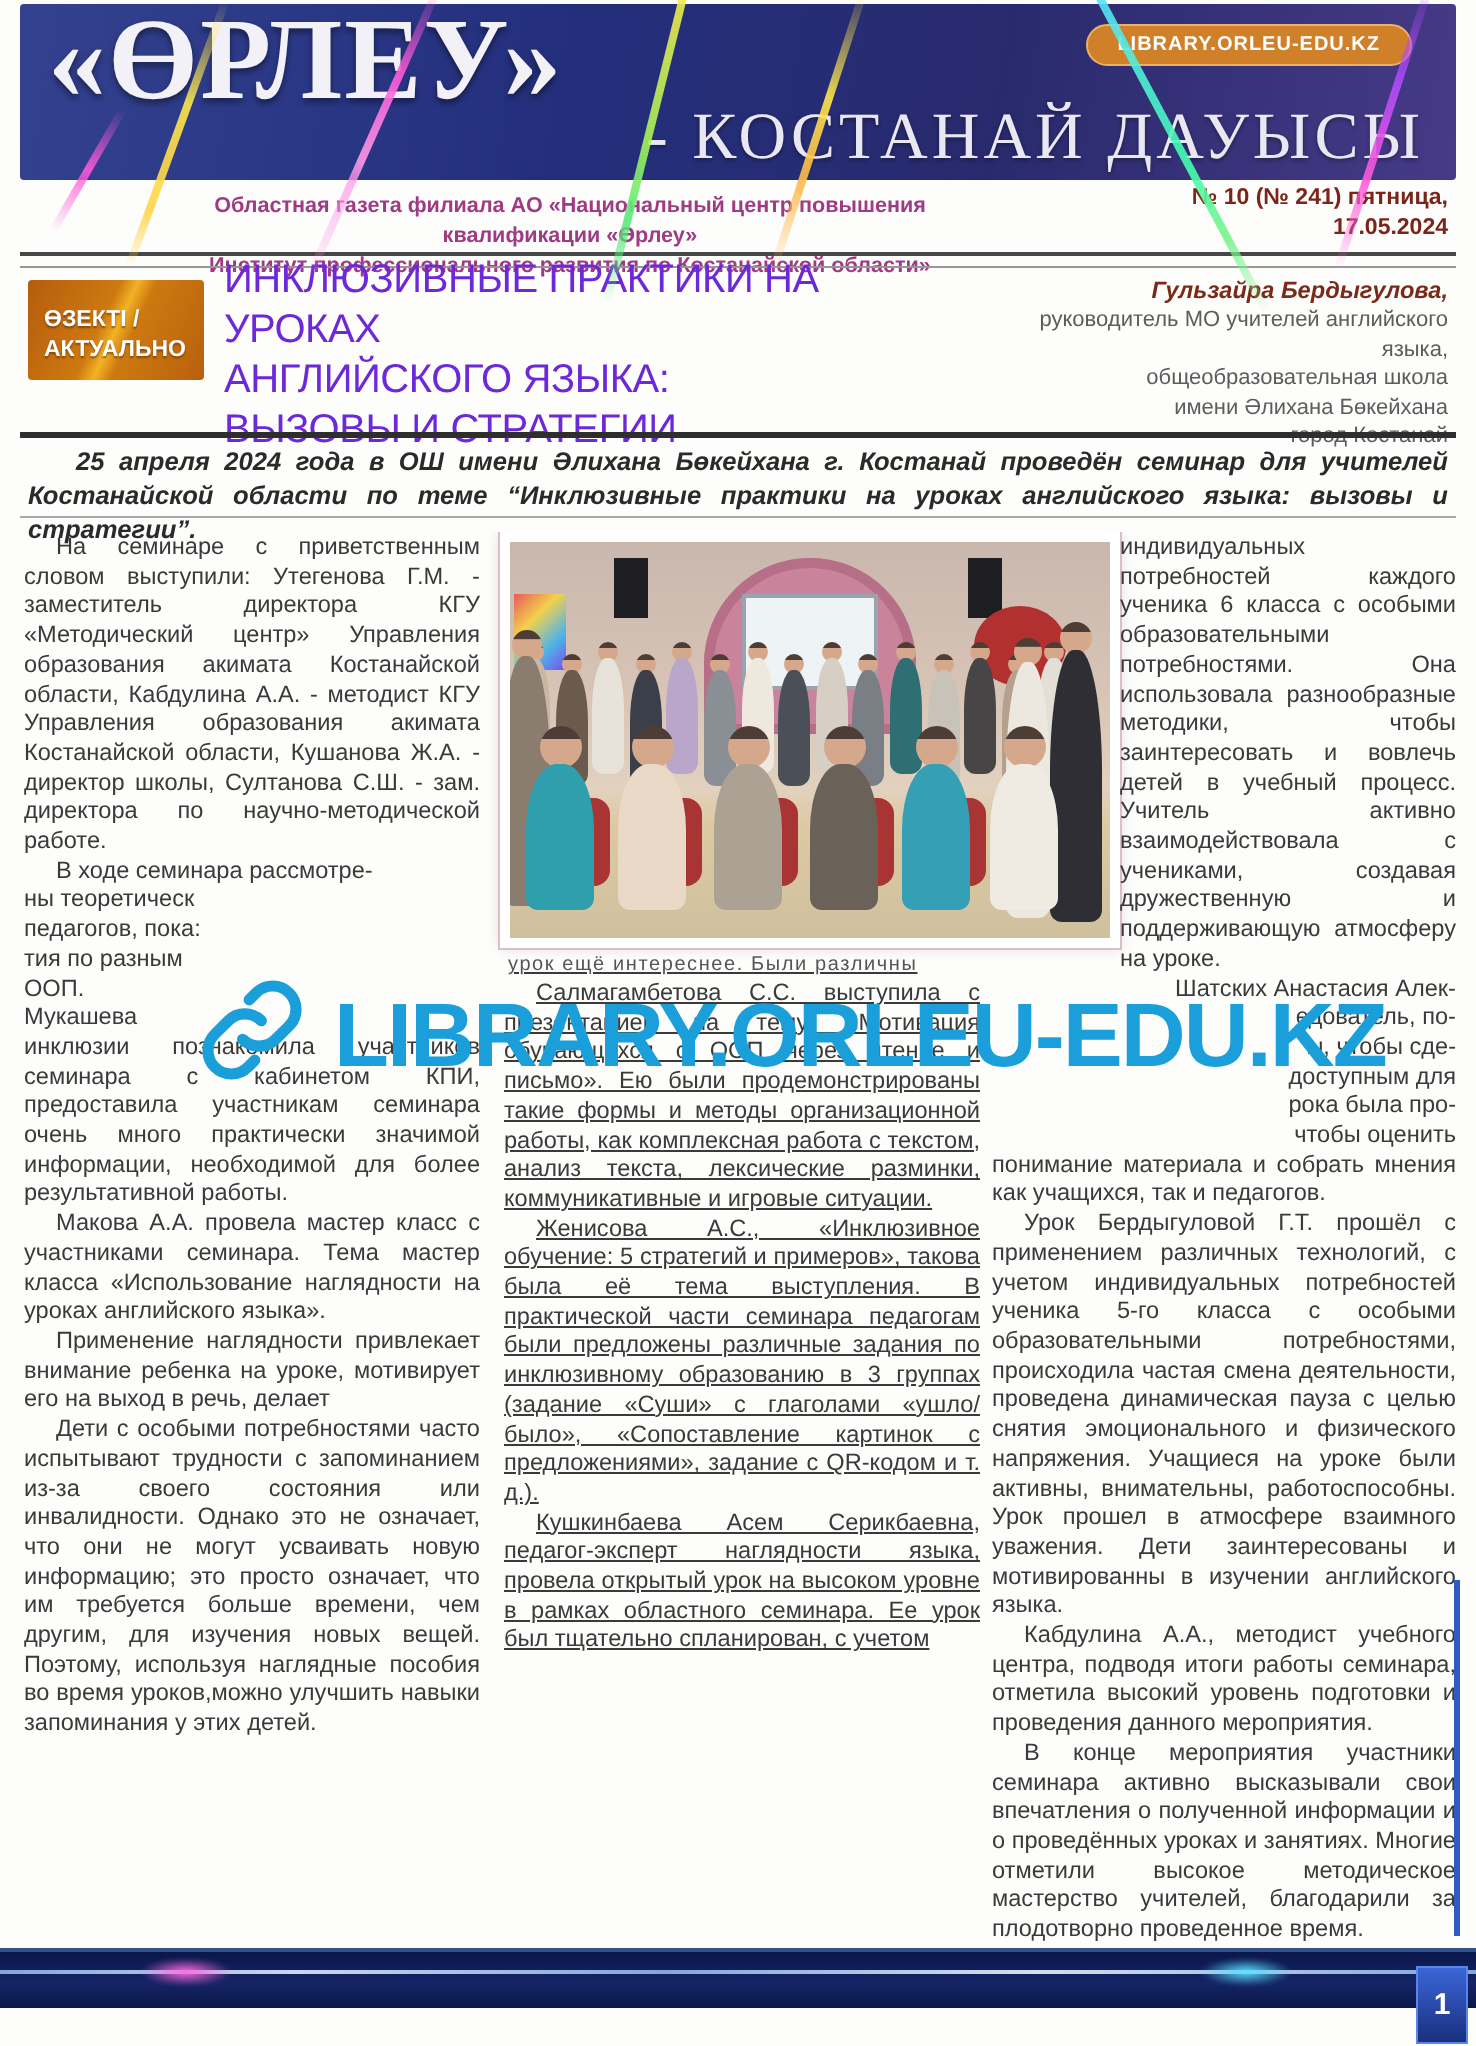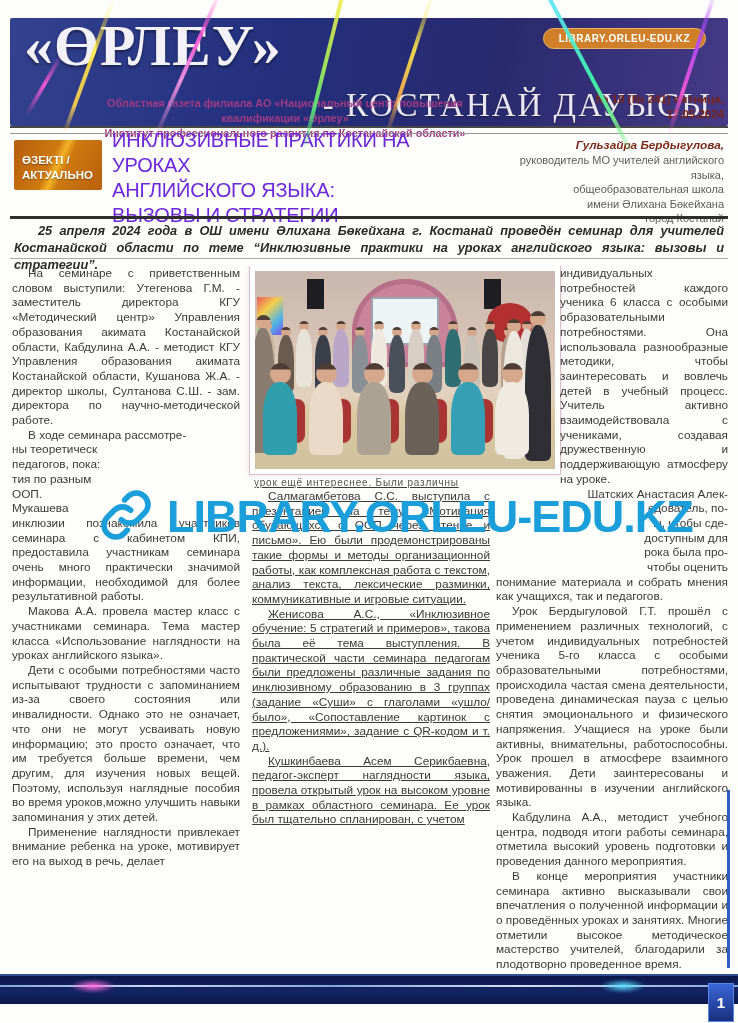--- a/index.html
+++ b/index.html
@@ -1,19 +1,19 @@
 <!DOCTYPE html>
 <html><head>
 <meta charset="utf-8">
 <style>
   html,body{margin:0;padding:0;background:#e8e8e8;}
   .page{position:relative;width:738px;height:1023px;background:#fdfdfb;margin:0 auto;
         overflow:hidden;font-family:"Liberation Sans",sans-serif;color:#333;}
   
-  .band{position:absolute;left:10px;right:10px;top:18px;height:108px;border-radius:2px;
+  .band{position:absolute;left:10px;right:10px;top:2px;height:88px;border-radius:2px;
         background:linear-gradient(100deg,#33418f 0%,#232f7c 38%,#292a6e 68%,#473a86 100%);
         overflow:visible;}
   .mast-title{position:absolute;left:14px;top:-6px;font-family:"Liberation Serif",serif;
         font-weight:bold;font-size:58px;color:#f2f1f7;letter-spacing:1px;
         text-shadow:0 2px 3px rgba(0,0,0,.45);}
   .mast-sub{position:absolute;right:16px;bottom:2px;font-family:"Liberation Serif",serif;
         font-size:33px;color:#e9e8f2;letter-spacing:2px;text-shadow:0 1px 2px rgba(0,0,0,.4);}
   .pill{position:absolute;right:22px;top:10px;background:#d08028;border:1px solid #ecb163;
         border-radius:13px;padding:4px 15px;font-size:10px;font-weight:bold;color:#fff;
         letter-spacing:.5px;}
@@ -147,22 +147,22 @@
     <div class="col col1">
       <p>На семинаре с приветственным словом выступили: Утегенова Г.М. - заместитель директора КГУ «Методический центр» Управления образования акимата Костанайской области, Кабдулина А.А. - методист КГУ Управления образования акимата Костанайской области, Кушанова Ж.А. - директор школы, Султанова С.Ш. - зам. директора по научно-методической работе.</p>
       <p class="frag">В ходе семинара рассмотре-
 ны теоретическ
 педагогов, пока:
 тия по разным
 ООП.
 Мукашева</p>
       <p class="noindent">инклюзии познакомила участников семинара с кабинетом КПИ, предоставила участникам семинара очень много практически значимой информации, необходимой для более результативной работы.</p>
       <p>Макова А.А. провела мастер класс с участниками семинара. Тема мастер класса «Использование наглядности на уроках английского языка».</p>
+      <p>Применение наглядности привлекает внимание ребенка на уроке, мотивирует его на выход в речь, делает</p>
       <p>Дети с особыми потребностями часто испытывают трудности с запоминанием из-за своего состояния или инвалидности. Однако это не означает, что они не могут усваивать новую информацию; это просто означает, что им требуется больше времени, чем другим, для изучения новых вещей. Поэтому, используя наглядные пособия во время уроков,можно улучшить навыки запоминания у этих детей.</p>
-      <p>Применение наглядности привлекает внимание ребенка на уроке, мотивирует его на выход в речь, делает</p>
     </div>
 
     <div class="col col2">
       <figure class="photo">
         <div class="photo-inner">
           <div class="arch"></div>
           <div class="screen"></div>
           <div class="speaker" style="left:52px;"></div>
           <div class="speaker" style="right:54px;"></div>
           <div class="red-dot"></div>

